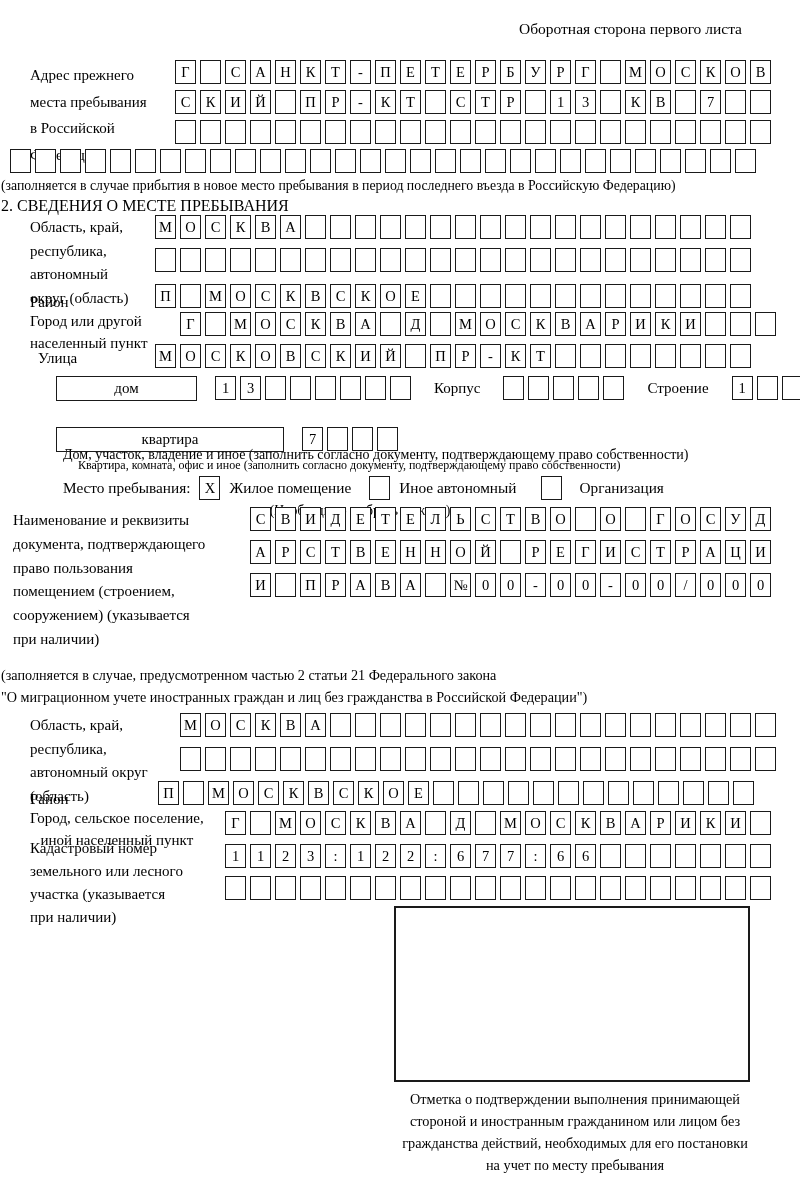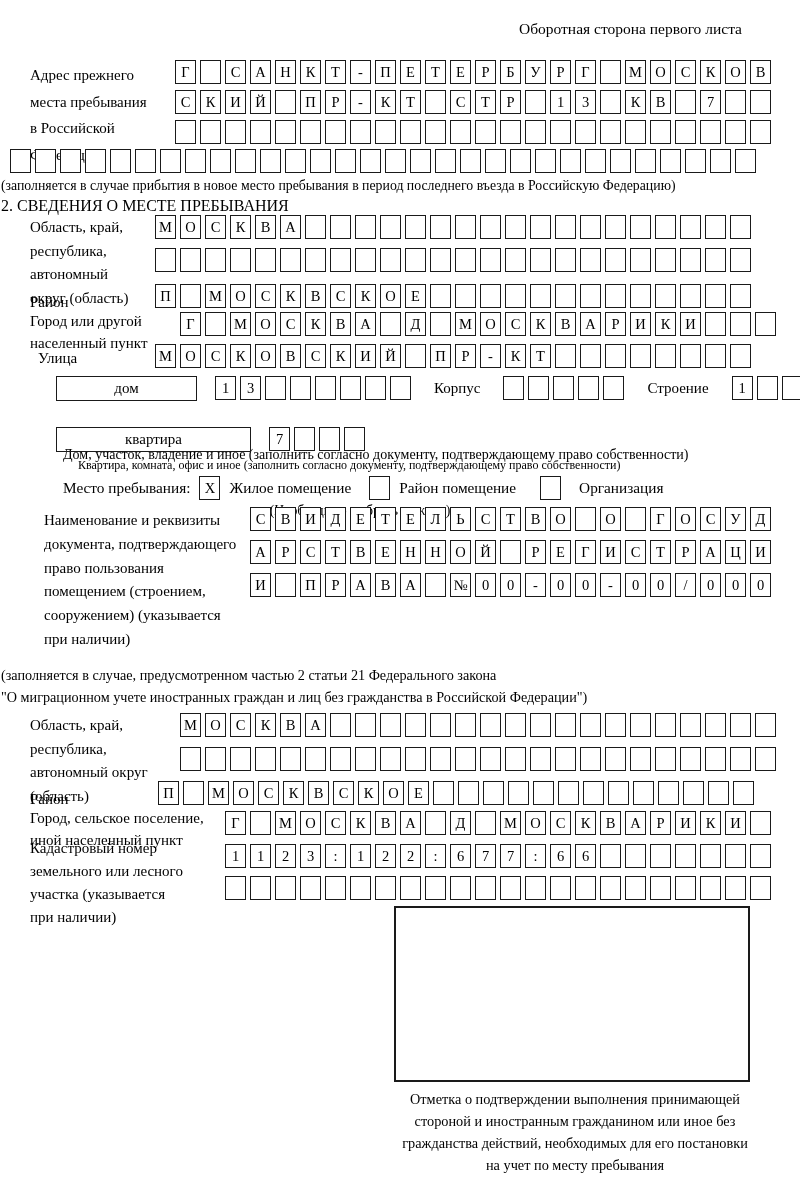--- a/index.html
+++ b/index.html
@@ -321,42 +321,42 @@
     <div class="cells">
         <span class="cell">1</span>
         <span class="cell"></span>
         <span class="cell"></span>
         <span class="cell"></span>
       </div>
   </div>
   <div class="abs" style="left:63px;top:407px;font-size:14px;margin-top:40px;">Дом, участок, владение и иное (заполнить согласно документу, подтверждающему право собственности)</div>
 
   <div class="abs hrow" style="left:56px;top:427px;">
-    <div class="bigbox" style="width:195px;">квартира</div>
+    <div class="bigbox" style="width:228px;">квартира</div>
     <div class="cells">
         <span class="cell">7</span>
         <span class="cell"></span>
         <span class="cell"></span>
         <span class="cell"></span>
       </div>
   </div>
   <div class="abs" style="left:78px;top:458px;font-size:12px;">Квартира, комната, офис и иное (заполнить согласно документу, подтверждающему право собственности)</div>
 
   <div class="abs stay" style="left:63px;top:476px;">
     <span>Место пребывания:</span>
     <span class="cell cb">X</span>
     <span>Жилое помещение</span>
     <span class="cell cb" style="margin-left:18px;"></span>
-    <span>Район помещение</span>
+    <span>Иное автономный</span>
     <span class="cell cb" style="margin-left:24px;margin-right:18px;"></span>
     <span>Организация</span>
   </div>
   <div class="abs note" style="left:0;width:720px;text-align:center;top:503px;">(Необходимо выбрать нужное)</div>
 
-  <div class="abs lbl" style="left:44px;top:509px;line-height:23.8px;">
+  <div class="abs lbl" style="left:13px;top:509px;line-height:23.8px;">
     <div>Наименование и реквизиты</div>
     <div>документа, подтверждающего</div>
     <div>право пользования</div>
     <div>помещением (строением,</div>
     <div>сооружением) (указывается</div>
     <div>при наличии)</div>
   </div>
   <div class="abs cells" style="left:250px;top:507px;">
       <span class="cell">С</span>
       <span class="cell">В</span>
@@ -510,21 +510,21 @@
       <span class="cell"></span>
       <span class="cell"></span>
       <span class="cell"></span>
       <span class="cell"></span>
       <span class="cell"></span>
       <span class="cell"></span>
       <span class="cell"></span>
       <span class="cell"></span>
     </div>
 
-  <div class="abs lbl" style="left:30px;top:807px;line-height:22px;">
+  <div class="abs lbl" style="left:30px;top:807px;line-height:22px;text-align:center;">
     <div>Город, сельское поселение,</div>
     <div>иной населенный пункт</div>
   </div>
   <div class="abs cells" style="left:225px;top:811px;">
       <span class="cell">Г</span>
       <span class="cell"></span>
       <span class="cell">М</span>
       <span class="cell">О</span>
       <span class="cell">С</span>
       <span class="cell">К</span>
@@ -597,18 +597,18 @@
       <span class="cell"></span>
       <span class="cell"></span>
       <span class="cell"></span>
       <span class="cell"></span>
       <span class="cell"></span>
     </div>
 
   <div class="abs stamp-box" style="left:394px;top:906px;width:356px;height:176px;"></div>
   <div class="abs conf" style="left:352px;top:1088px;width:446px;">
     <div>Отметка о подтверждении выполнения принимающей</div>
-    <div>стороной и иностранным гражданином или иное без</div>
+    <div>стороной и иностранным гражданином или лицом без</div>
     <div>гражданства действий, необходимых для его постановки</div>
     <div>на учет по месту пребывания</div>
   </div>
 
 </div>
 
 </body></html>

